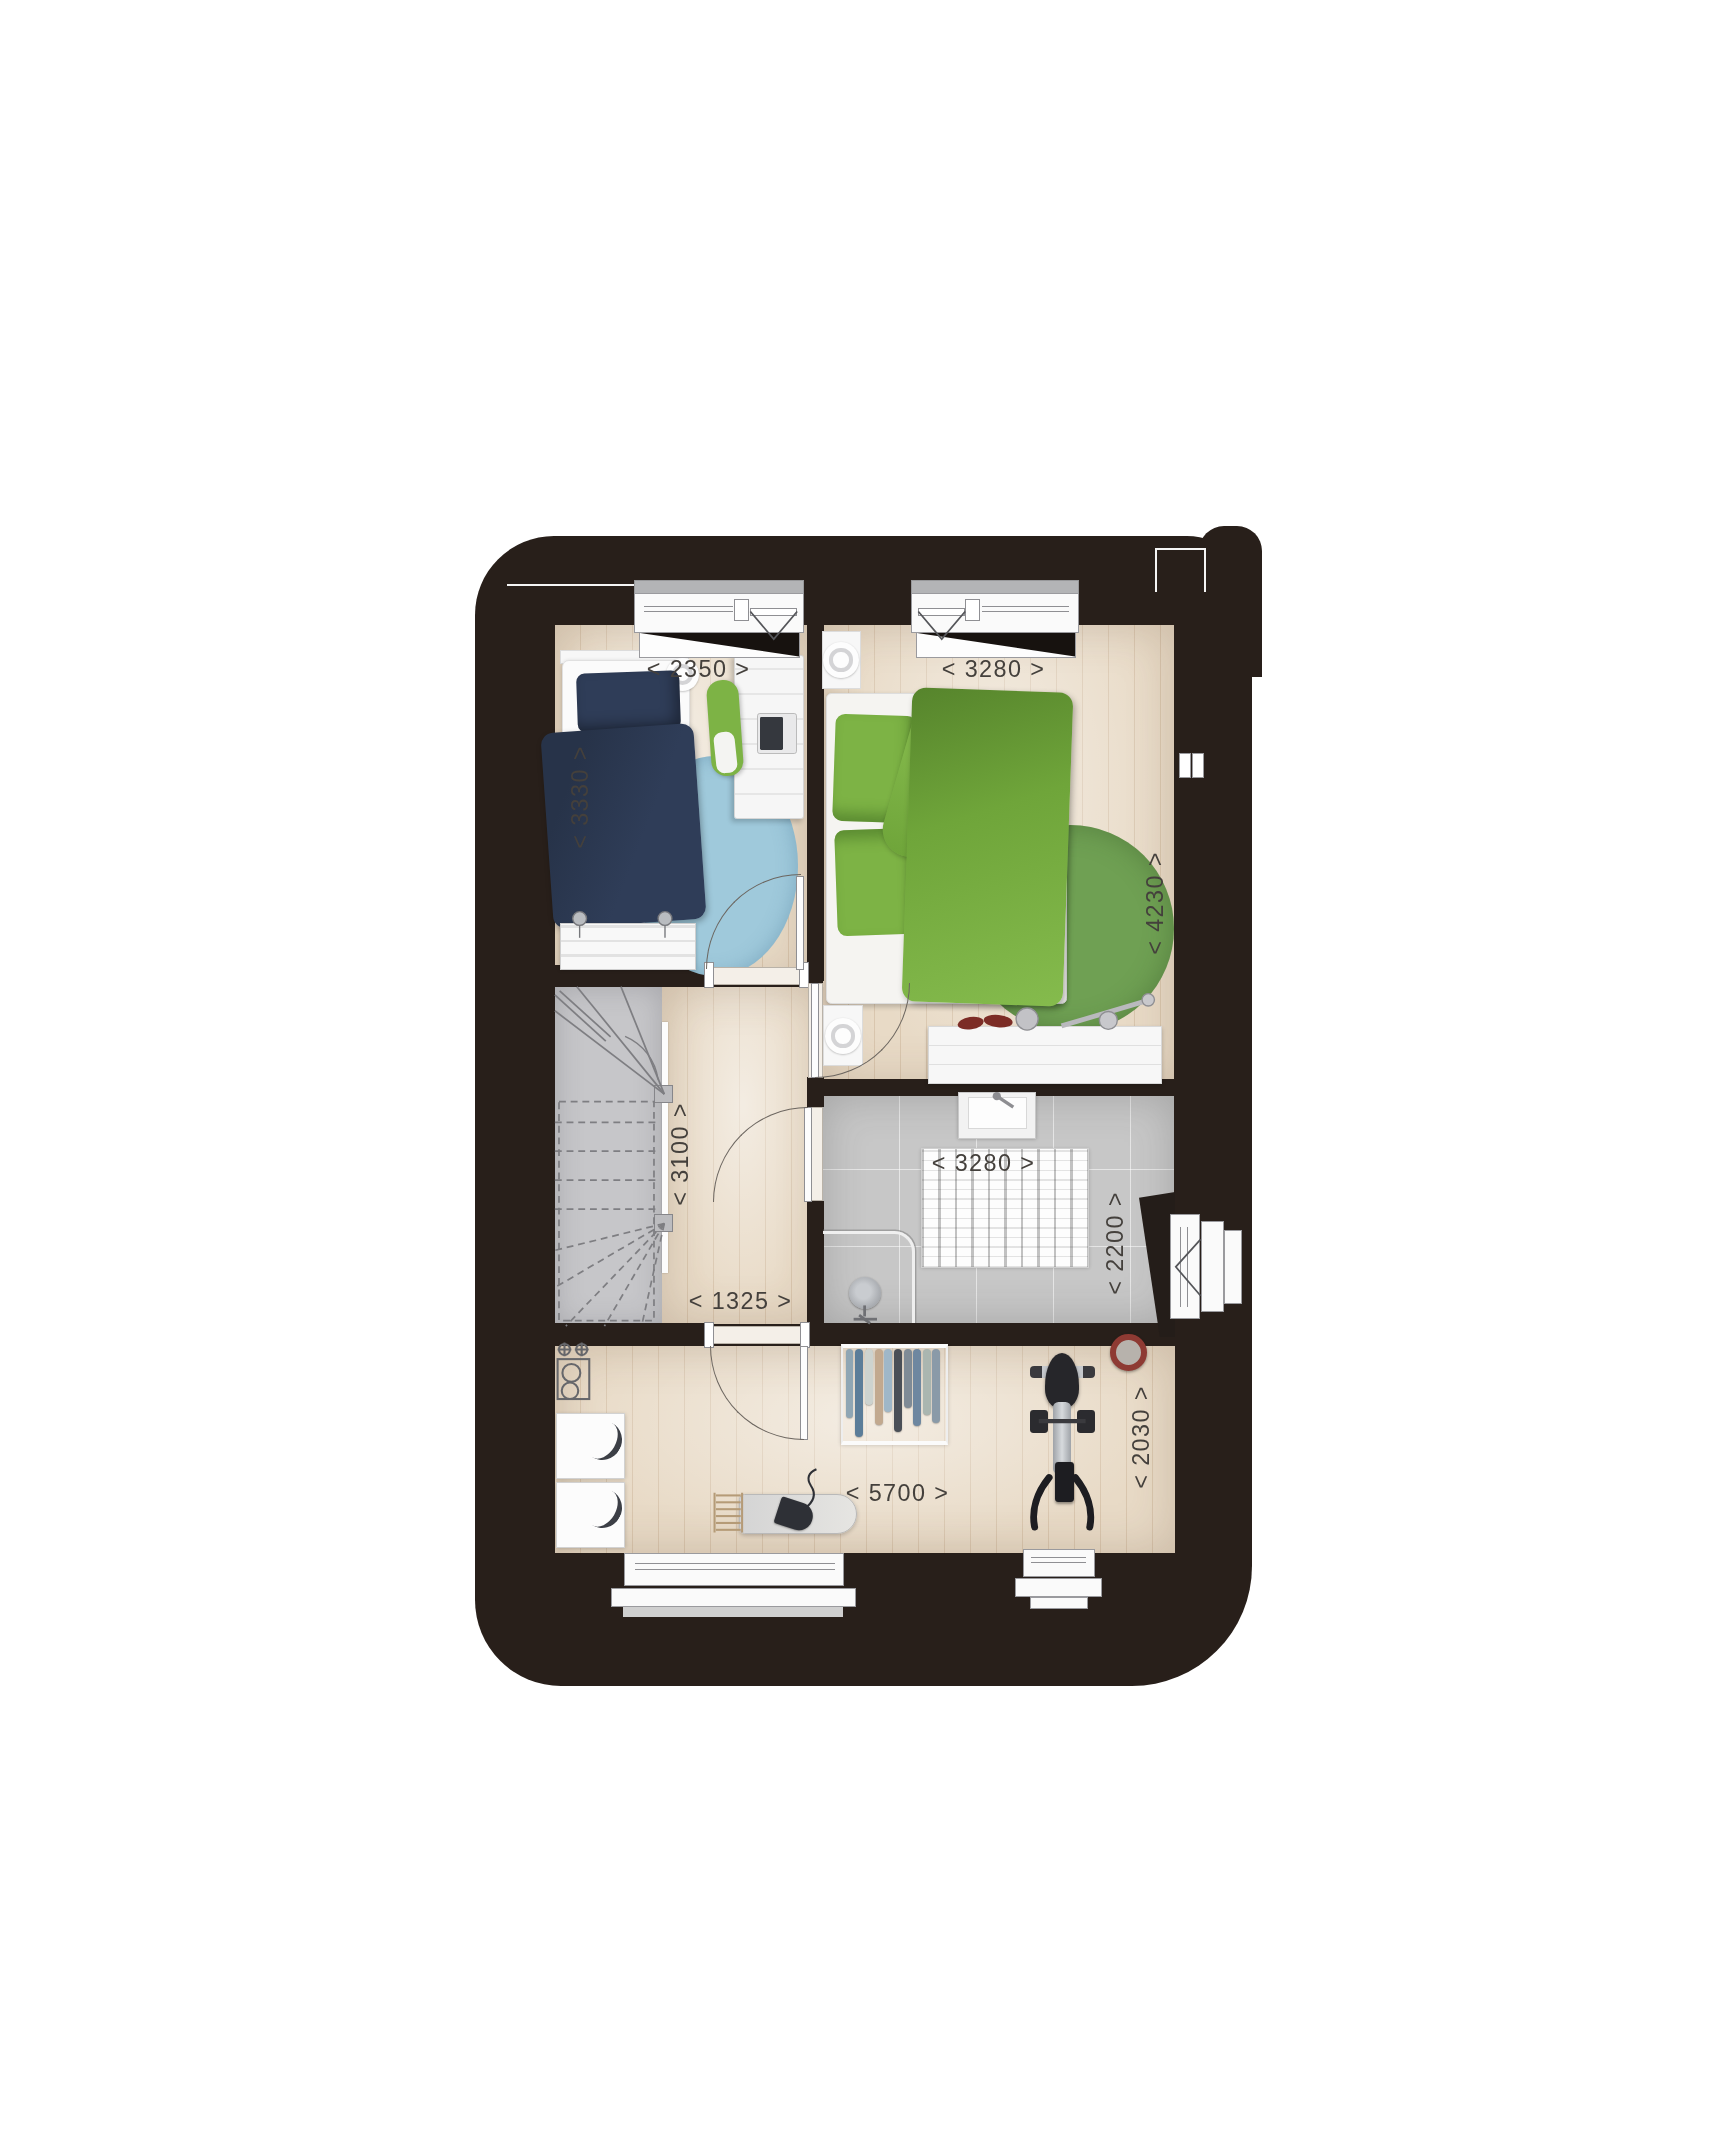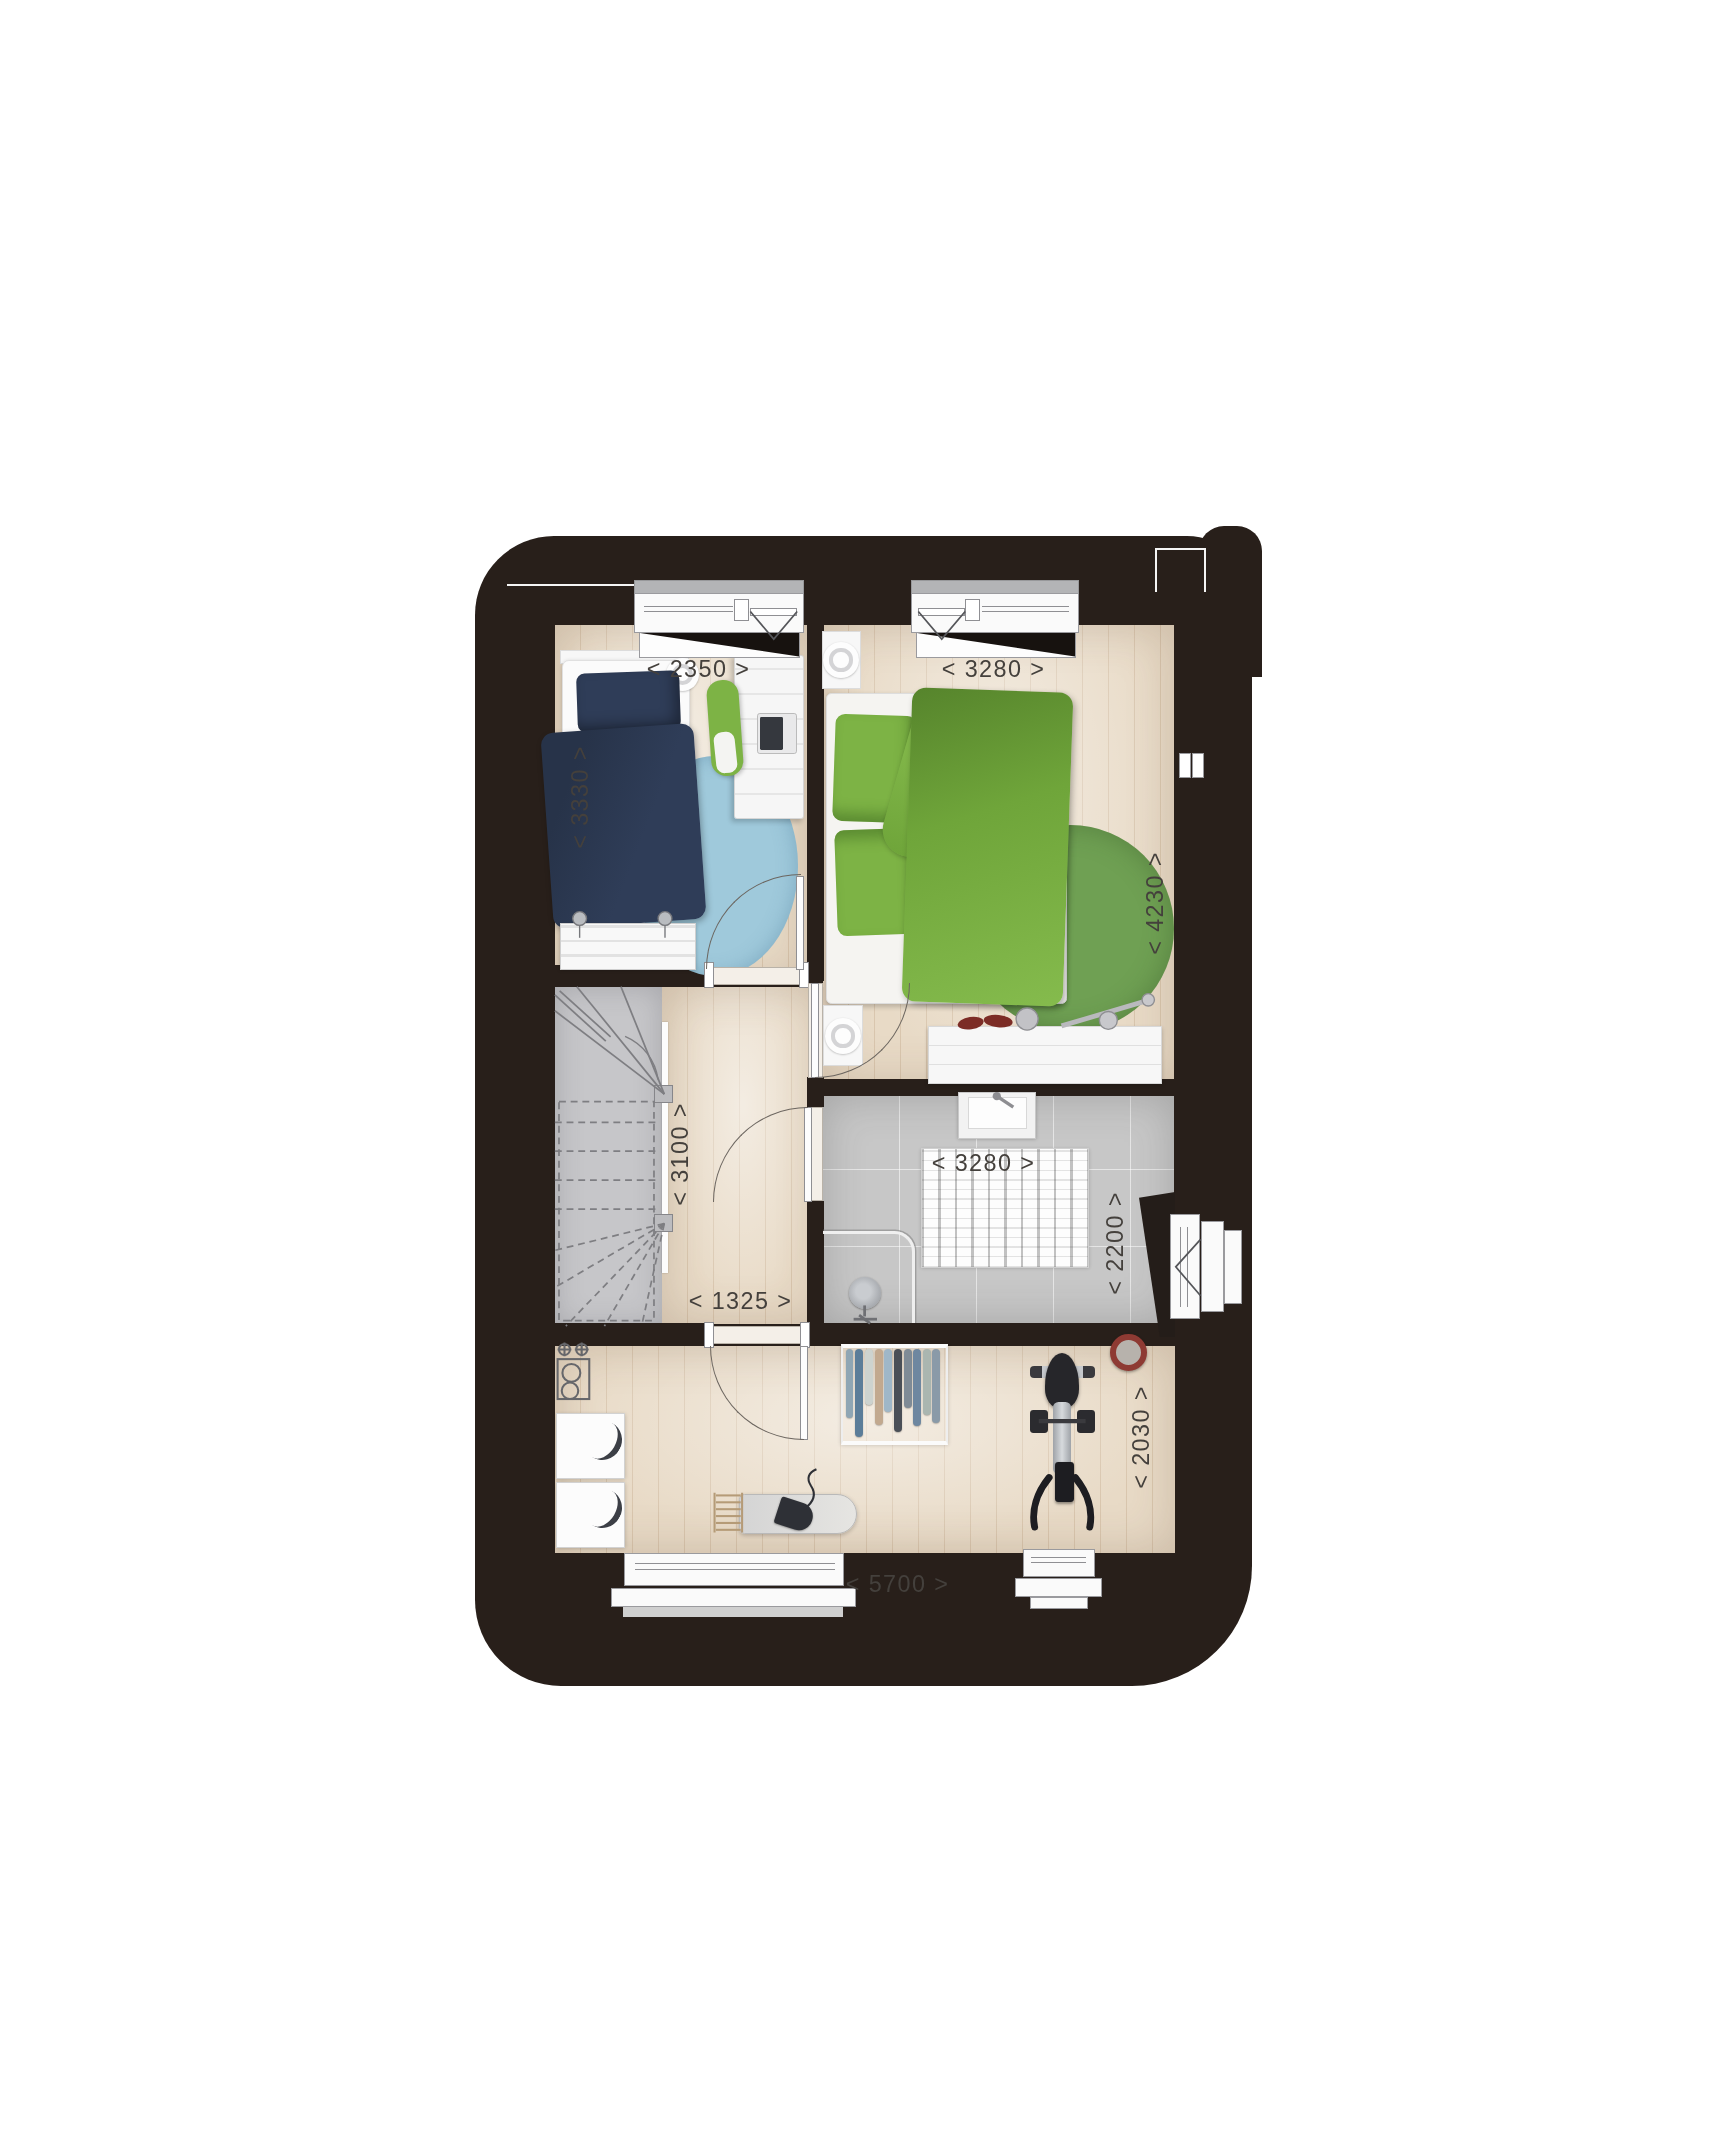--- a/index.html
+++ b/index.html
@@ -288,17 +288,17 @@
   </svg>
 
   <div class="abs dim" style="left:699px;top:669px;">&lt; 2350 &gt;</div>
   <div class="abs dim" style="left:994px;top:669px;">&lt; 3280 &gt;</div>
   <div class="abs dim v" style="left:580px;top:797px;">&lt; 3330 &gt;</div>
   <div class="abs dim v" style="left:1155px;top:903px;">&lt; 4230 &gt;</div>
   <div class="abs dim v" style="left:680px;top:1154px;">&lt; 3100 &gt;</div>
   <div class="abs dim" style="left:741px;top:1301px;">&lt; 1325 &gt;</div>
   <div class="abs dim" style="left:984px;top:1163px;">&lt; 3280 &gt;</div>
   <div class="abs dim v" style="left:1115px;top:1243px;">&lt; 2200 &gt;</div>
-  <div class="abs dim" style="left:898px;top:1584px;">&lt; 5700 &gt;</div>
+  <div class="abs dim" style="left:898px;top:1493px;">&lt; 5700 &gt;</div>
   <div class="abs dim v" style="left:1141px;top:1437px;">&lt; 2030 &gt;</div>
 
 </div>
 
 
 </body></html>

